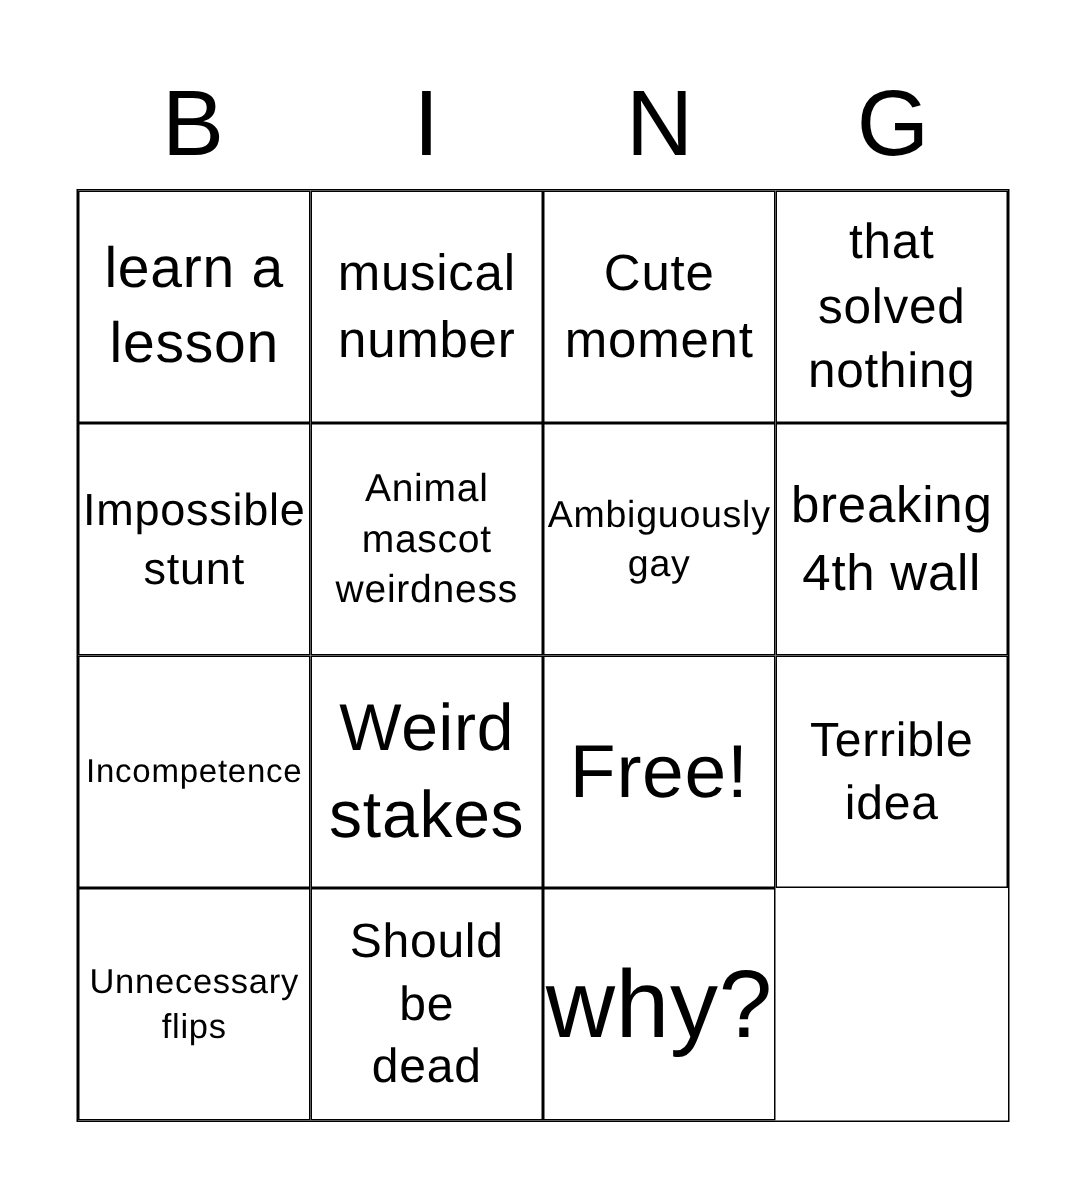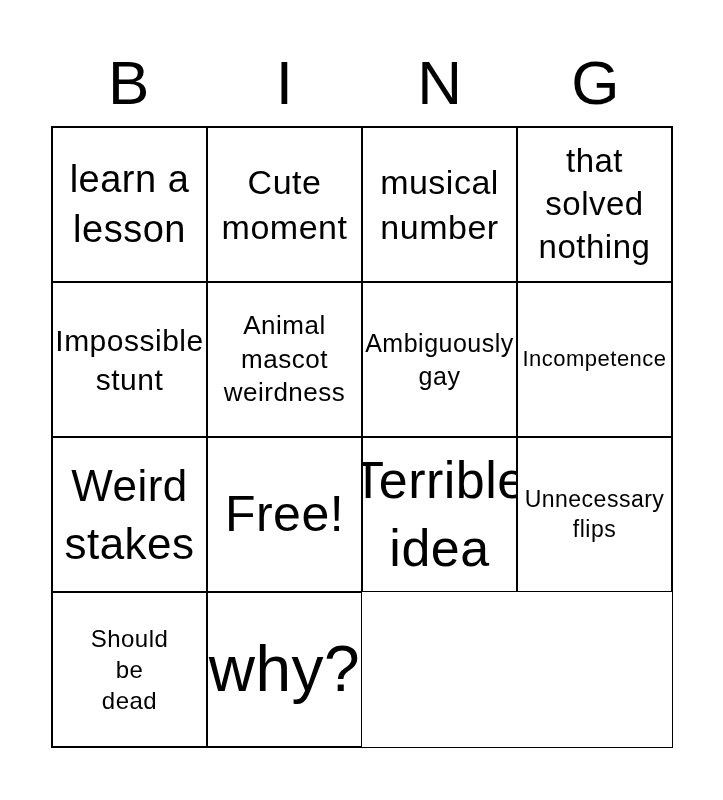--- a/index.html
+++ b/index.html
@@ -70,45 +70,47 @@
     <div class="header-row">
       <div class="header-letter">B</div>
       <div class="header-letter">I</div>
       <div class="header-letter">N</div>
       <div class="header-letter">G</div>
     </div>
 
     <div class="grid">
       <div class="cell" style="font-size:38px"><span>learn a
 lesson</span></div>
+      <div class="cell" style="font-size:34px"><span>musical
+number</span></div>
       <div class="cell" style="font-size:34px"><span>Cute
 moment</span></div>
-      <div class="cell" style="font-size:34px"><span>musical
-number</span></div>
       <div class="cell" style="font-size:33px"><span>that
 solved
 nothing</span></div>
 
       <div class="cell" style="font-size:30px"><span>Impossible
 stunt</span></div>
       <div class="cell" style="font-size:26px"><span>Animal
 mascot
 weirdness</span></div>
       <div class="cell" style="font-size:25px"><span>Ambiguously
 gay</span></div>
+      <div class="cell" style="font-size:34px"><span>breaking
+4th wall</span></div>
 
       <div class="cell" style="font-size:22px"><span>Incompetence</span></div>
       <div class="cell" style="font-size:44px"><span>Weird
 stakes</span></div>
       <div class="cell" style="font-size:50px"><span>Free!</span></div>
-      <div class="cell" style="font-size:52px"><span>Terrible
+      <div class="cell" style="font-size:32px"><span>Terrible
 idea</span></div>
 
       <div class="cell" style="font-size:23px"><span>Unnecessary
 flips</span></div>
-      <div class="cell" style="font-size:24px"><span>Should
+      <div class="cell" style="font-size:32px"><span>Should
 be
 dead</span></div>
       <div class="cell" style="font-size:64px"><span>why?</span></div>
     </div>
 
   </div>
 </div>
 
 </body></html>

